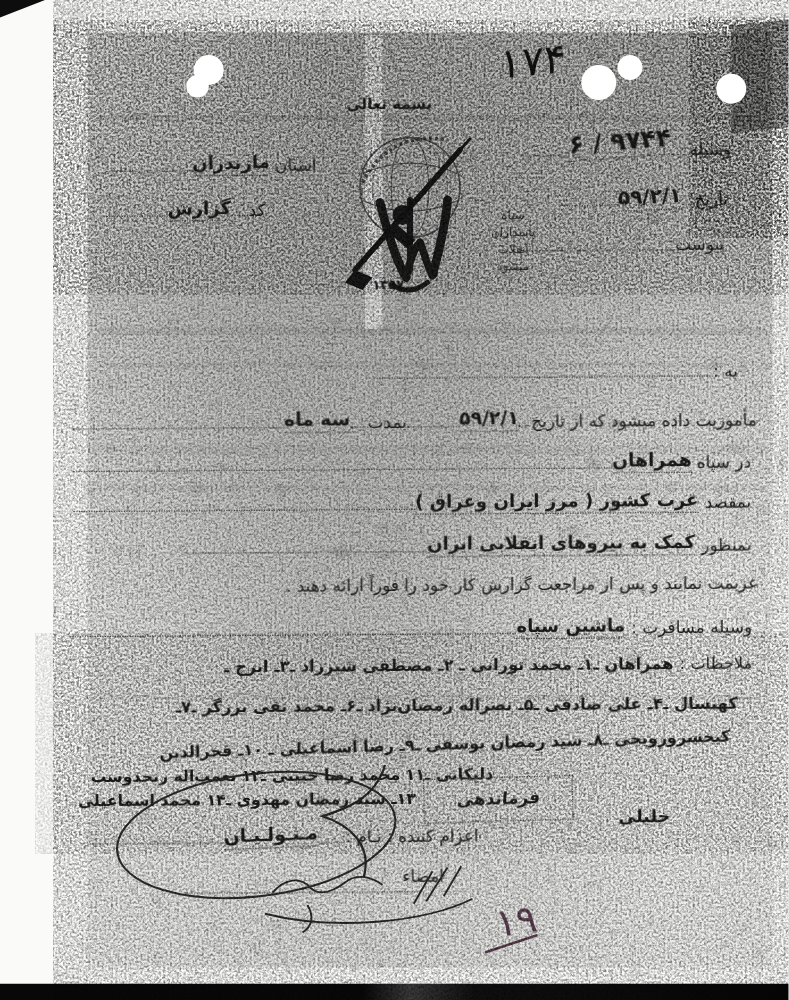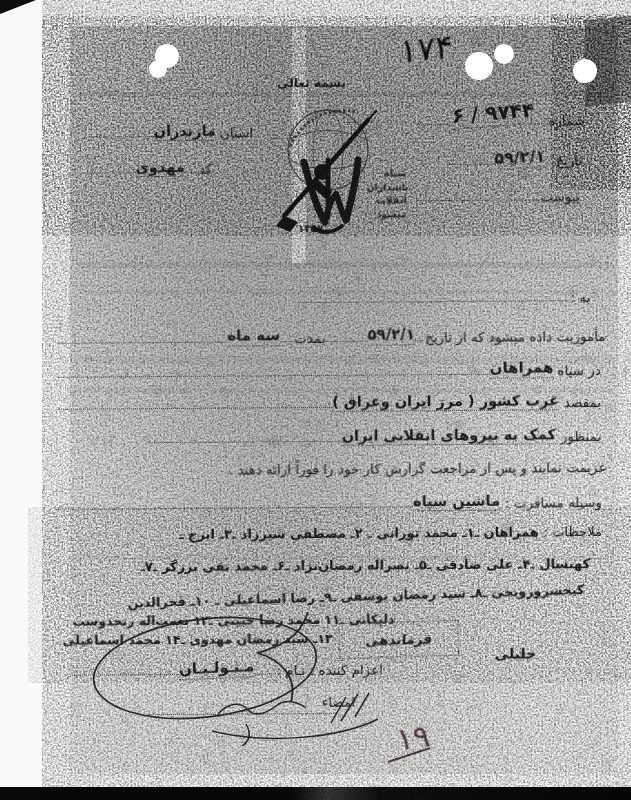--- a/index.html
+++ b/index.html
@@ -34,21 +34,21 @@
   .lbl{font-weight:normal;}
   .val{font-weight:bold;}
   .u{border-bottom:1.7px dotted #4e4e4e;padding-bottom:1px;}
   .d{border-bottom:1.8px dotted #4e4e4e;height:1px;align-self:flex-end;margin-bottom:4px;}
   .grow{flex:1 1 auto;}
   .num{direction:ltr;unicode-bidi:embed;}
   .hand{font-weight:bold;}
   .cmdbox{position:absolute;left:337px;top:622px;width:118px;height:34px;border:1.7px dotted #555;
     display:flex;align-items:center;justify-content:center;transform:rotate(-1.2deg);}
   .cmdbox span{transform:skewX(-7deg);font-weight:bold;font-size:13.5px;color:#222;}
-  .orgcol{position:absolute;left:368px;top:167px;width:40px;text-align:right;font-size:9.5px;font-weight:bold;line-height:13.5px;color:#2c2c2c;}
+  .orgcol{position:absolute;left:392px;top:167px;width:40px;text-align:center;font-size:9.5px;font-weight:normal;line-height:13.5px;color:#2c2c2c;}
   .pagenum{position:absolute;left:394px;top:720px;font-size:31px;color:#5d3f50;transform:rotate(-8deg);font-weight:normal;}
   .cornernum{position:absolute;left:402px;top:30px;font-size:33px;letter-spacing:7px;direction:ltr;transform:rotate(-5deg) skewX(-6deg);color:#141414;}
   svg{position:absolute;pointer-events:none;}
 </style>
 </head>
 <body>
 
 <div class="doc">
 
   <div class="wash"></div>
@@ -64,21 +64,21 @@
   <div class="cornerTL"></div>
   <div class="botbar"></div>
 
   <div class="tl">
 
     <div class="cornernum">۱۷۴</div>
 
     <div class="t" style="right:283px;top:76px;font-size:12px;font-weight:bold">بسمه تعالی</div>
 
     <div class="line" style="right:44px;top:104px;left:420px">
-      <span class="lbl">شماره</span>
+      <span class="lbl">وسیله</span>
       <span class="d" style="width:14px"></span>
       <span class="val num hand u" style="font-size:20px;transform:rotate(-4deg) translateY(-2px)">۶ / ۹۷۴۴</span>
       <span class="d grow"></span>
     </div>
 
     <div class="line" style="right:47px;top:149px;left:450px">
       <span class="lbl">تاریخ</span>
       <span class="d" style="width:10px"></span>
       <span class="val num u" style="font-size:16px;transform:rotate(-2deg)">۵۹/۲/۱</span>
       <span class="d grow"></span>
@@ -91,21 +91,21 @@
 
     <div class="line" style="right:376px;top:122px;left:86px">
       <span class="lbl">استان</span>
       <span class="val u" style="font-size:14.5px;margin-right:4px">مازندران</span>
       <span class="d grow"></span>
     </div>
 
     <div class="line" style="right:417px;top:158px;left:86px">
       <span class="lbl">کد</span>
       <span class="d" style="width:14px"></span>
-      <span class="val u" style="font-size:14.5px">مهدوی</span>
+      <span class="val u" style="font-size:14.5px">گزارش</span>
       <span class="d grow"></span>
     </div>
 
     <div class="orgcol">
       <div>سپاه</div>
       <div>پاسداران</div>
       <div>انقلاب</div>
       <div>میشود</div>
     </div>
     <div class="t" style="left:299px;top:222px;font-size:10.5px;font-weight:bold">۱۳۵۷</div>

